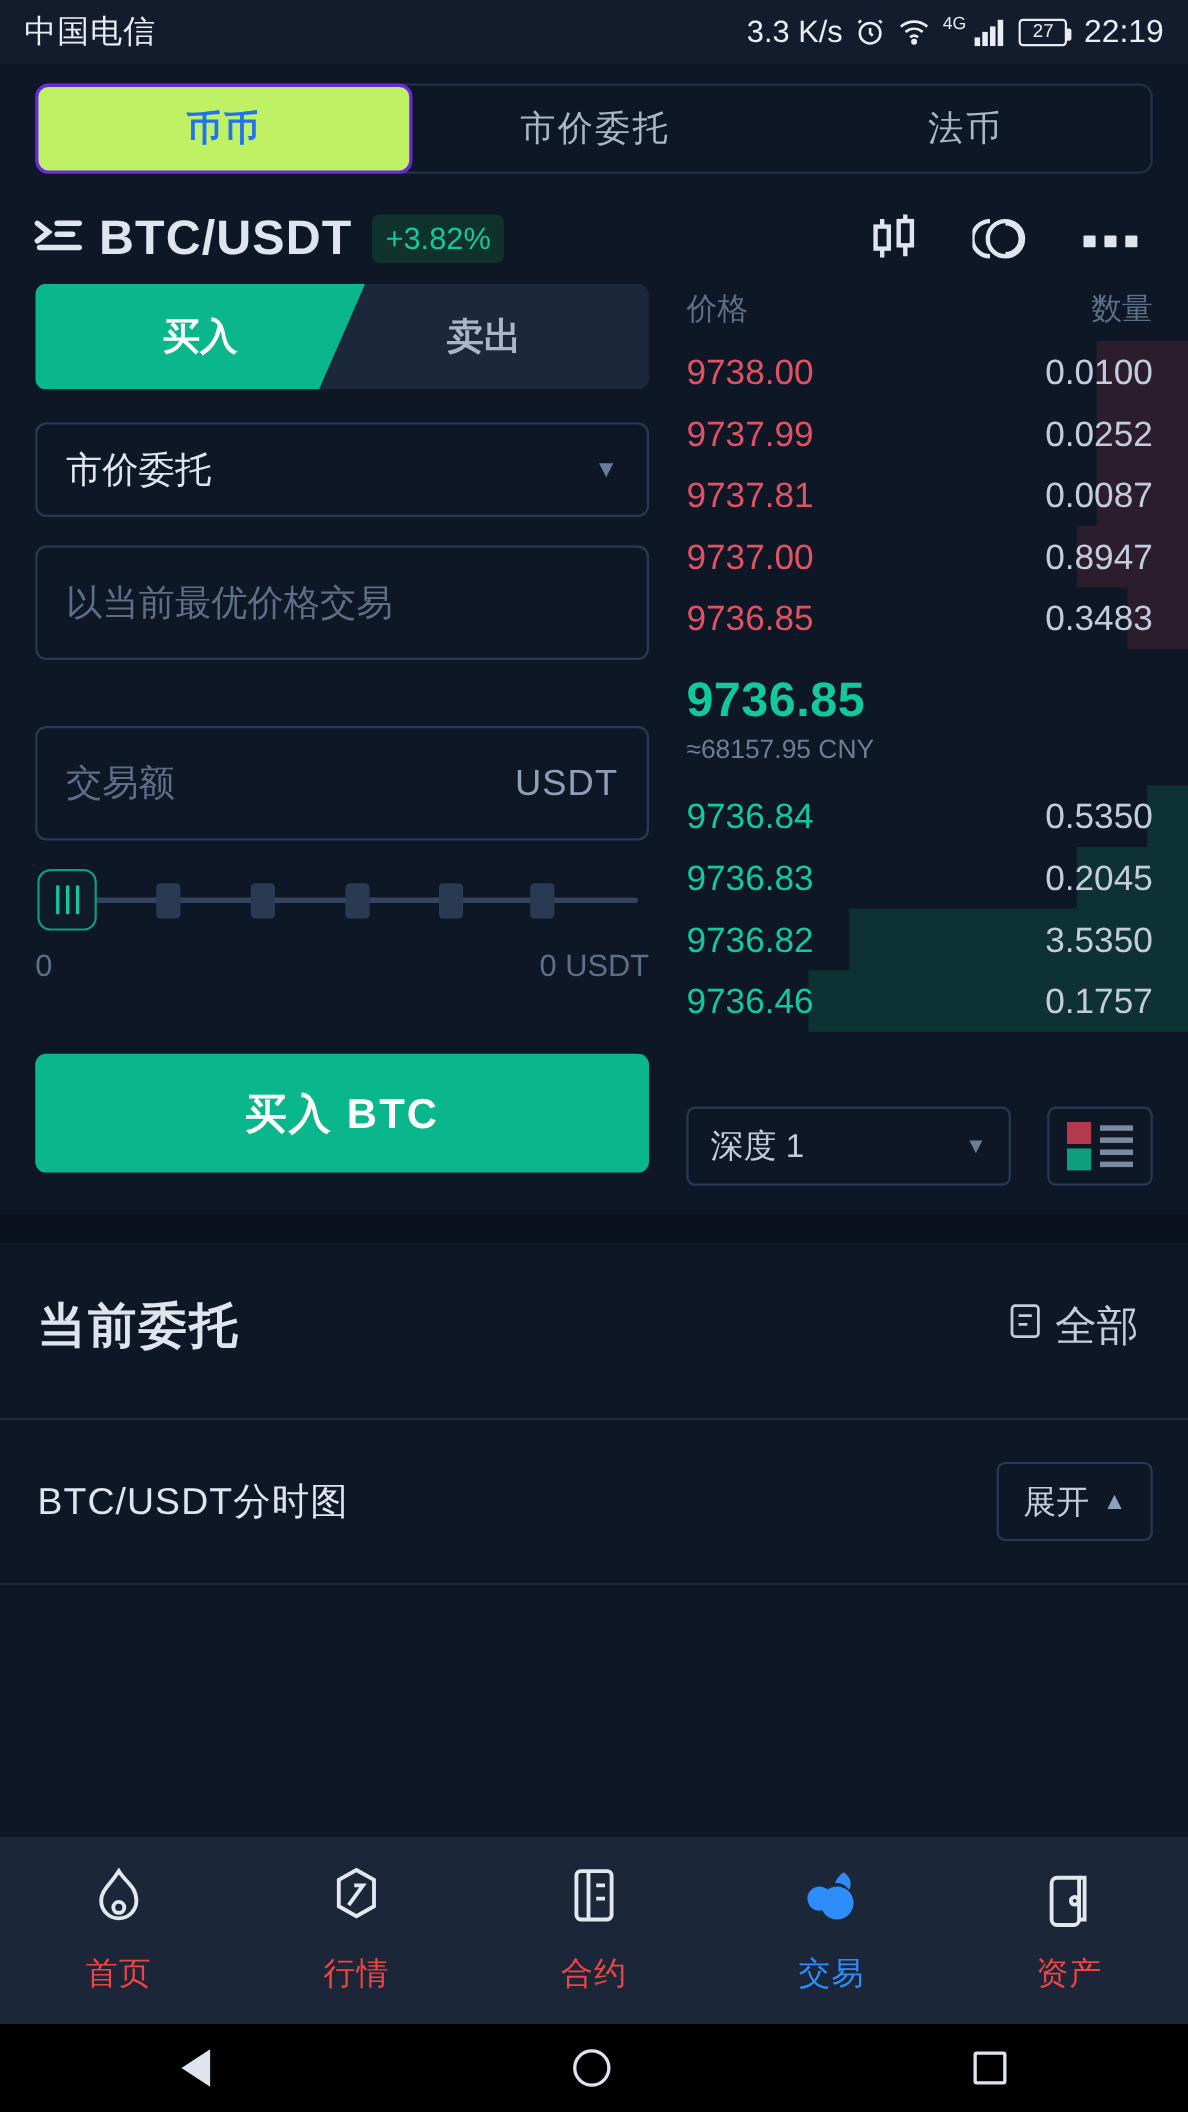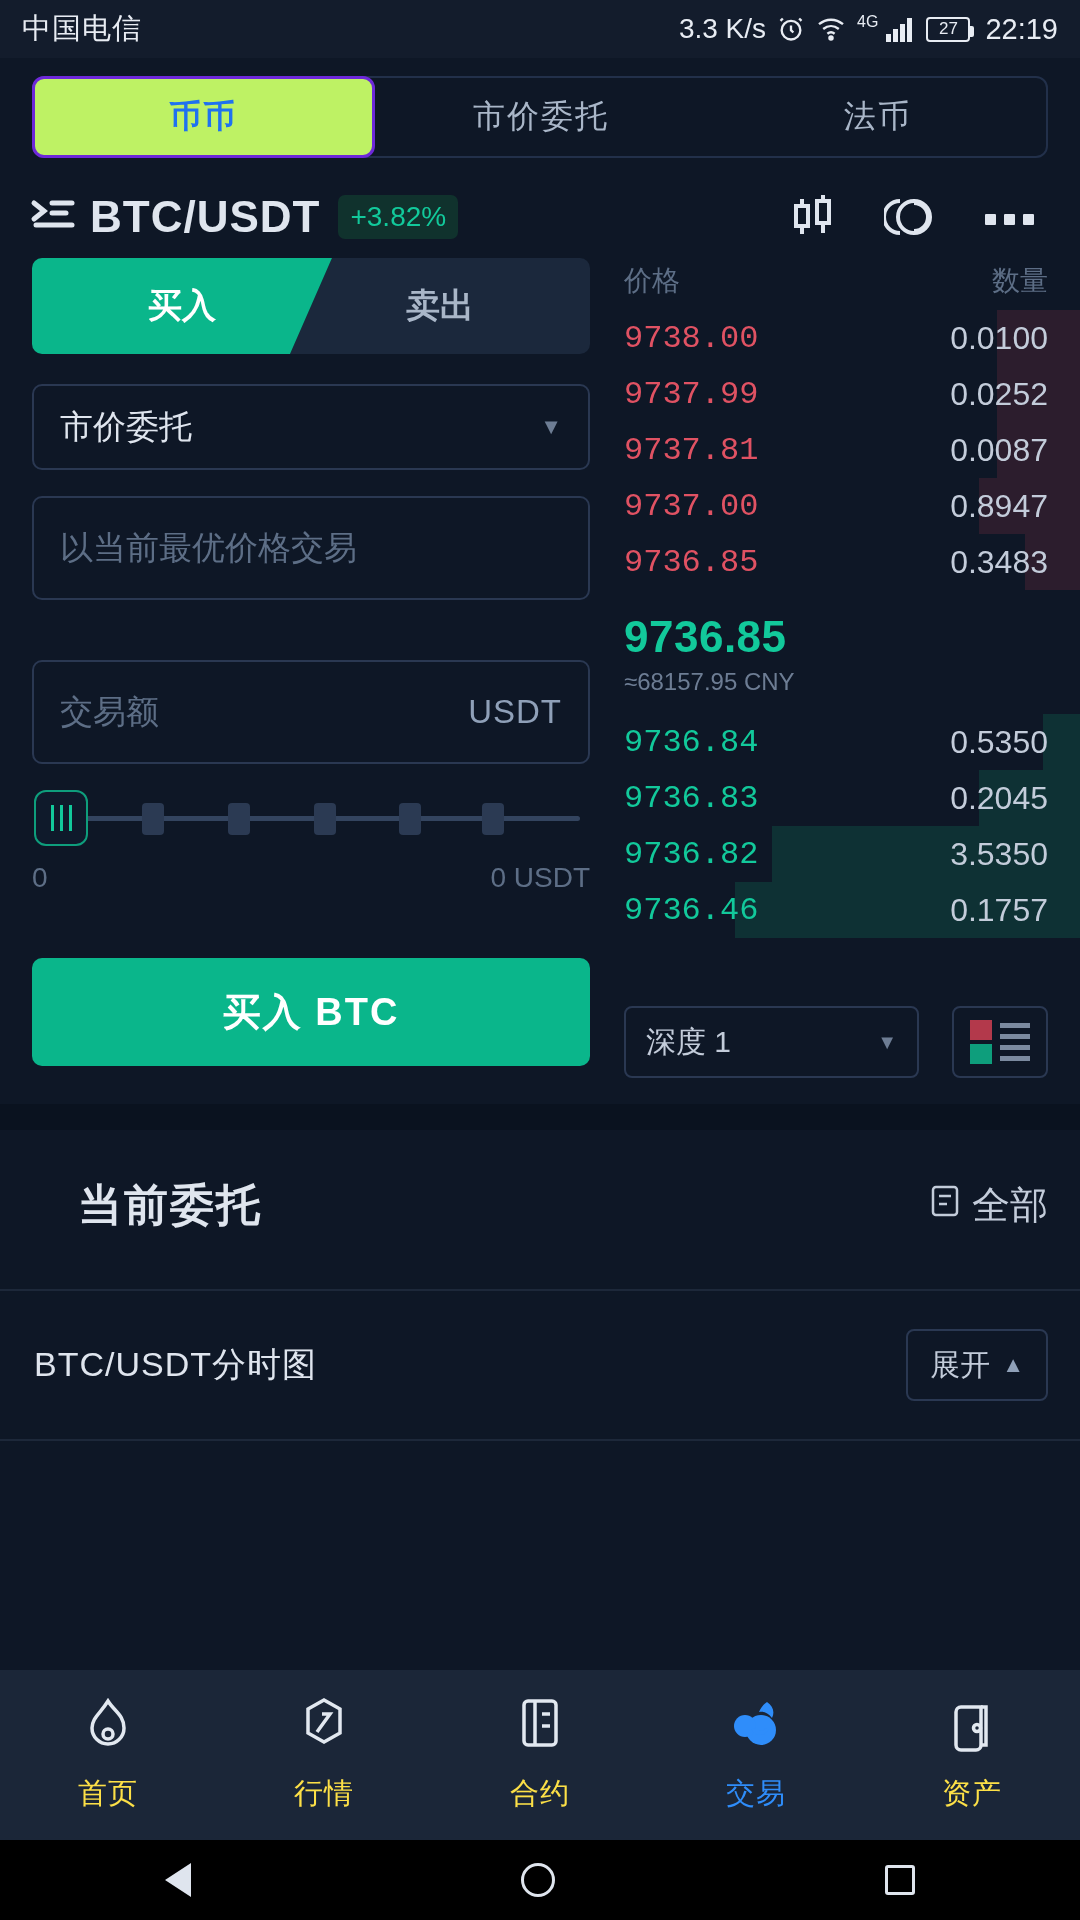--- a/index.html
+++ b/index.html
@@ -129,21 +129,21 @@
   
   .ob-head{ display:flex; font-size:28px; color:#5d6e86; padding:0 32px 10px 4px;text-align:right;}
   .ob-head .c2{ margin-left:auto; }
   .ob-row{
     position:relative; display:flex; align-items:center;
     height:56px; font-size:32px; padding:0 32px 0 4px;
   }
   .ob-depth{ position:absolute; top:0; right:0; height:100%; }
   .ob-depth.ask{ background:rgba(203,63,84,0.16); }
   .ob-depth.bid{ background:rgba(16,185,129,0.16); }
-  .ob-price{ position:relative; z-index:2;font-family:Liberation Mono, monospace; }
+  .ob-price{ position:relative; z-index:2; }
   .ob-price.ask{ color:#e05263; }
   .ob-price.bid{ color:#12c99b; }
   .ob-amt{ position:relative; z-index:2; margin-left:auto; color:#c3ccda;}
 
   .ob-last{ padding:22px 0 18px 4px; }
   .ob-last .p{ font-size:44px; font-weight:bold; color:#12c99b; letter-spacing:0.5px;}
   .ob-last .cny{ font-size:24px; color:#6d7d94; margin-top:6px;}
 
   .ob-foot{ display:flex; align-items:center; gap:33px; padding:20px 32px 0 4px;margin-top:48px;}
   .ob-sel{
@@ -160,42 +160,42 @@
   .ob-layout .sq i{ width:22px;height:20px;display:block;}
   .ob-layout .sq i.r{ background:#b3394b; }
   .ob-layout .sq i.g{ background:#0e9e7c; }
   .ob-layout .ln{ display:flex; flex-direction:column; gap:6px;}
   .ob-layout .ln i{ width:30px;height:5px;background:#7b8a9f;display:block;}
 
   
   .band{ height:26px; background:#0a121f; margin-top:26px;}
 
   
-  .orders{ padding:46px 32px 0 34px; display:flex; align-items:center;margin-left:44px;}
+  .orders{ padding:46px 45px 0 34px; display:flex; align-items:center;}
   .orders h2{ font-size:44px; color:#dfe5ee; font-weight:bold; letter-spacing:2px;}
   .orders .all{ margin-left:auto; display:flex; align-items:center; gap:12px; font-size:38px; color:#c3ccda;}
   .hr{ height:2px; background:#1d283a; margin:54px 0 0;}
 
   
   .chartbar{ display:flex; align-items:center; padding:38px 32px 0 34px; }
   .chartbar .title{ font-size:34px; color:#dfe5ee; letter-spacing:1px;}
   .expand{
     margin-left:auto; border:2px solid #2a3852; border-radius:8px;
     height:72px; padding:0 22px; display:flex; align-items:center; gap:12px;
     font-size:30px; color:#c3ccda;
   }
   .hr2{ height:2px; background:#1d283a; margin-top:38px;}
 
   
   .nav{
     position:absolute; left:0; bottom:80px; width:100%; height:170px;
     background:#1b2638; display:flex; align-items:center;
   }
   .nav-item{ flex:1; display:flex; flex-direction:column; align-items:center; gap:14px;}
-  .nav-item .lbl{ font-size:29px; color:#fde047; letter-spacing:1px;}
+  .nav-item .lbl{ font-size:29px; color:#ef4444; letter-spacing:1px;}
   .nav-item.active .lbl{ color:#2f8dfa; }
 
   
   .sysnav{
     position:absolute; left:0; bottom:0; width:100%; height:80px;
     background:#000000; display:flex; align-items:center; justify-content:space-around;
   }
   .sysnav .tri{
     width:0;height:0;border-top:17px solid transparent;border-bottom:17px solid transparent;
     border-right:26px solid #dfe5ee;

